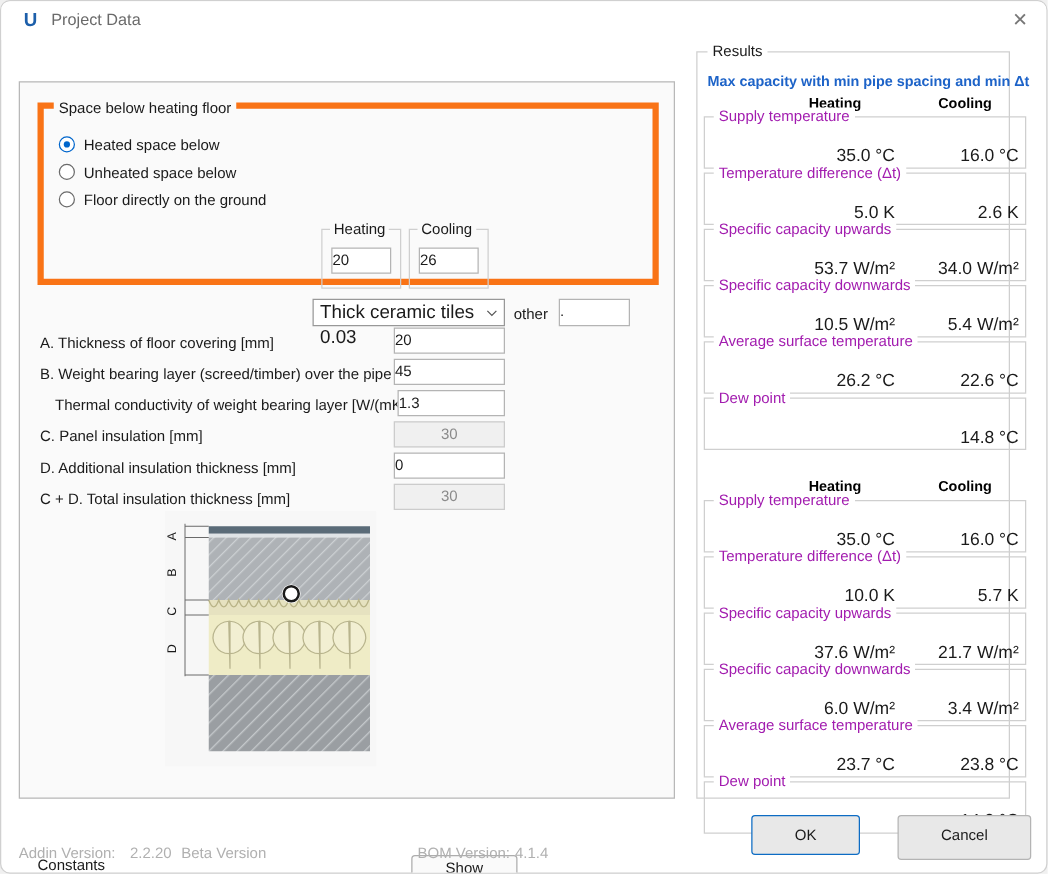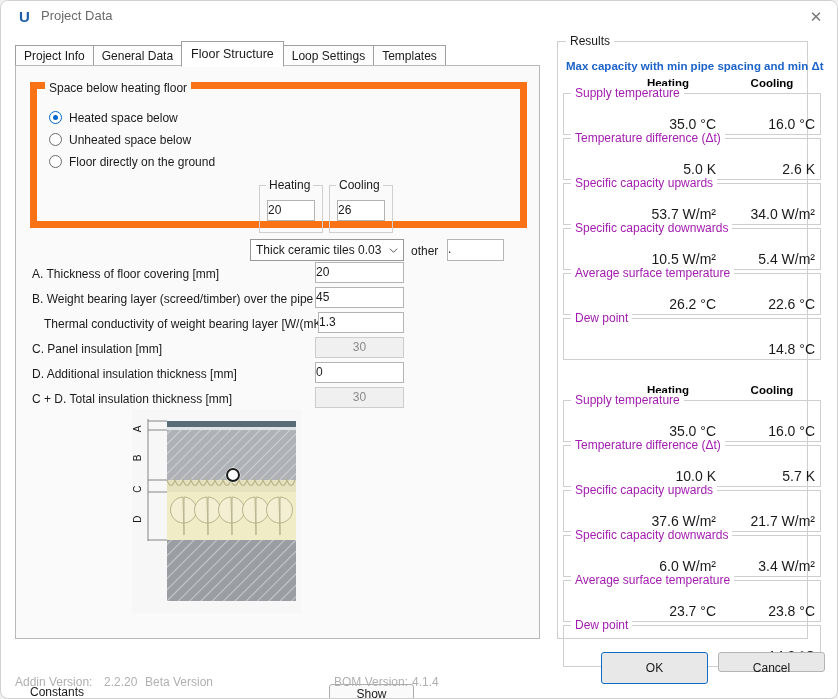--- a/index.html
+++ b/index.html
@@ -64,21 +64,21 @@
     padding:0 9px;
   }
   
   #tabpage {
     position:absolute; left:14px; top:64px; width:525px; height:574px;
     background:#fafafa;
     border:1px solid #b8b8b8;
   }
   .group {
     position:absolute;
-    border:7px solid #f97316;
+    border:5px solid #f97316;
   }
   .group > .legend {
     position:absolute; top:-8px; left:8px;
     background:#fafafa;
     padding:0 4px;
     font-size:12px;
     color:#1a1a1a;
     white-space:nowrap;
   }
   #grp-space { left:14px; top:16px; width:497px; height:146px; }
@@ -105,21 +105,21 @@
   .tbox {
     border:1px solid #b4b4b4; background:#ffffff;
     height:21px; line-height:19px; padding:0 0;
     font-size:12px; font-family:"Liberation Sans", sans-serif;
     color:#1a1a1a;
   }
   .tbox.ro { background:#f0f0f0; color:#8a8a8a; border-color:#cccccc;text-align:center; }
   .flabel { position:absolute; font-size:12px; color:#1a1a1a; white-space:nowrap; }
   .combo {
     position:absolute; border:1px solid #989898; background:#ffffff;
-    height:22px; line-height:20px; font-size:12px; padding:0 20px 0 5px;
+    height:22px; line-height:20px; font-size:15px; padding:0 20px 0 5px;
   }
   .combo .arrow {
     position:absolute; right:5px; top:6px; width:9px; height:9px;
   }
   
   #diagram {
     position:absolute; left:131px; top:408px; width:169px; height:204px;
     background:#f7f7f7;
   }
   
@@ -155,43 +155,42 @@
     font-size:12px; color:#a21caf; white-space:nowrap;
   }
   .res-val {
     position:absolute; bottom:2px; font-size:14px; color:#1a1a1a;
     text-align:right; white-space:nowrap;
   }
   .res-val.h { right:104px; }
   .res-val.c { right:5px; }
   
   #footer-ok {
-    position:absolute; left:600px; top:651px; width:107px; height:32px;
+    position:absolute; left:600px; top:651px; width:87px; height:32px;
     border:1px solid #0d6cc4; background:#e8e8e8; border-radius:3px;
     text-align:center; line-height:30px; font-size:12px;
   }
   #footer-cancel {
-    position:absolute; left:717px; top:651px; width:107px; height:20px;
+    position:absolute; left:717px; top:651px; width:107px; height:36px;
     border:1px solid #b4b4b4; background:#e8e8e8; border-radius:3px;
     text-align:center; line-height:30px; font-size:12px;
   }
   .ver { position:absolute; top:674px; font-size:12px; color:#b0b0b0; }
 </style>
 </head>
 <body>
 
 <div id="window">
 
   <div id="titlebar">
     <div id="app-logo">U</div>
     <div id="title-text">Project Data</div>
     <div id="close-btn">✕</div>
   </div>
 
-  <div id="tabstrip"><div class="tab">Project Info</div><div class="tab">General Data</div><div class="tab active">Floor Structure</div><div class="tab">Loop Settings</div><div class="tab">Templates</div></div>
 
   <div id="tabpage">
 
     <div class="group" id="grp-space">
       <span class="legend">Space below heating floor</span>
 
       <div class="radio-row" style="top:22px;">
         <span class="radio checked"></span><span>Heated space below</span>
       </div>
       <div class="radio-row" style="top:44px;">

